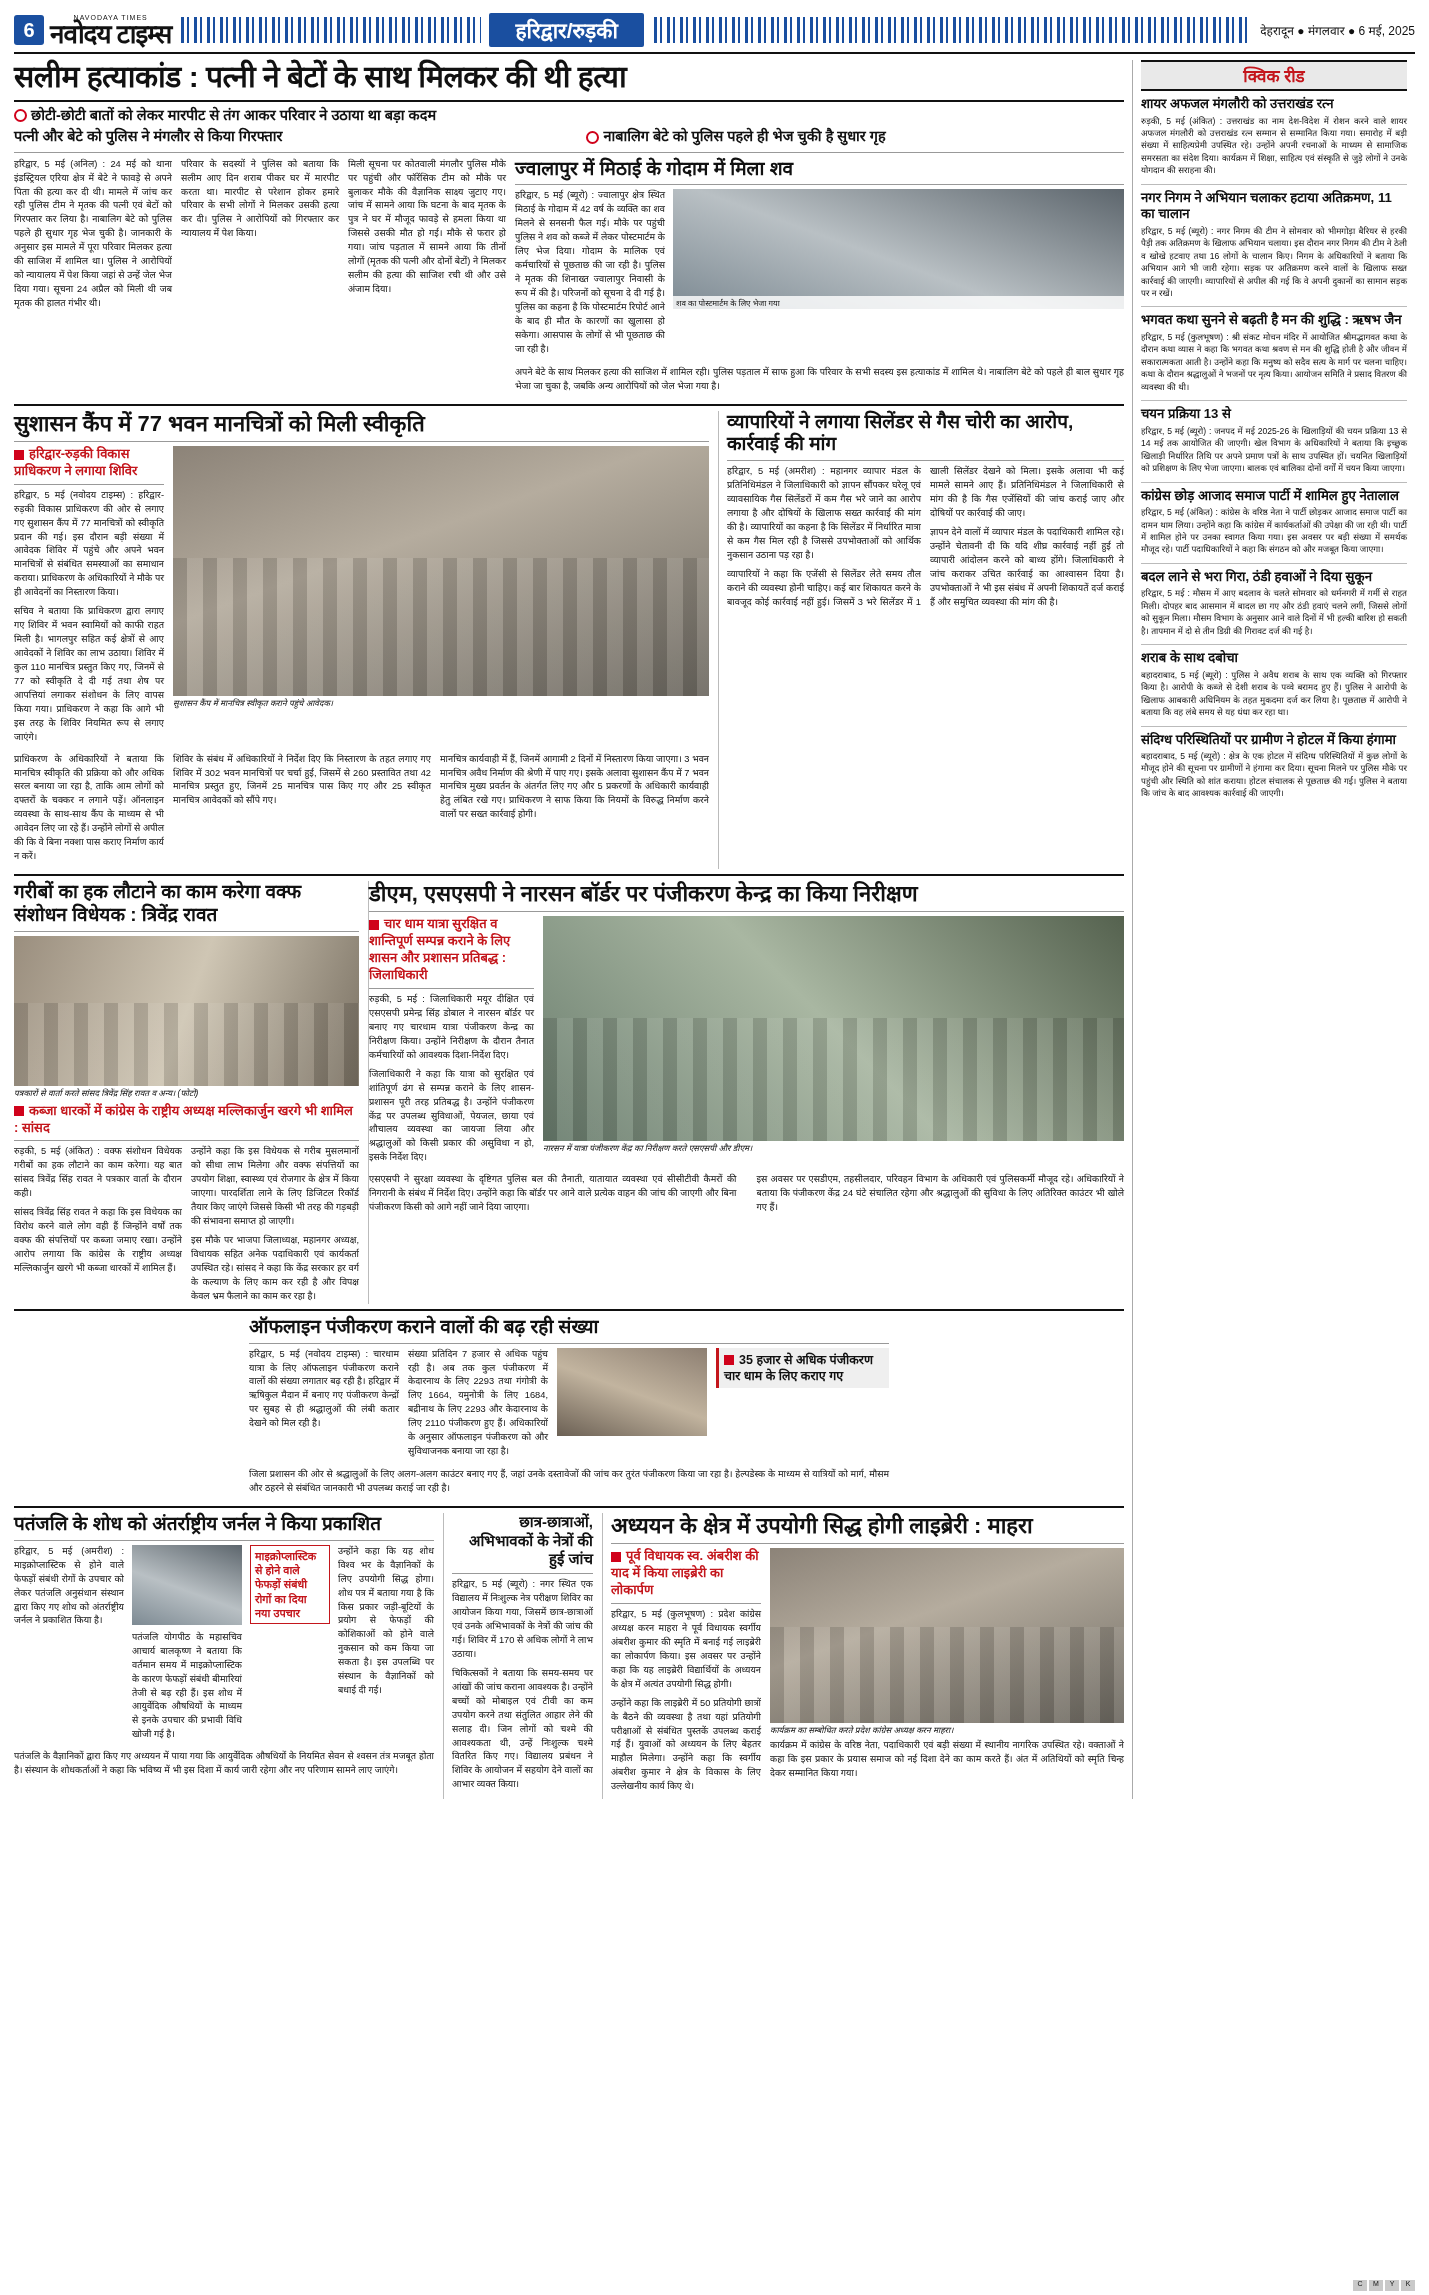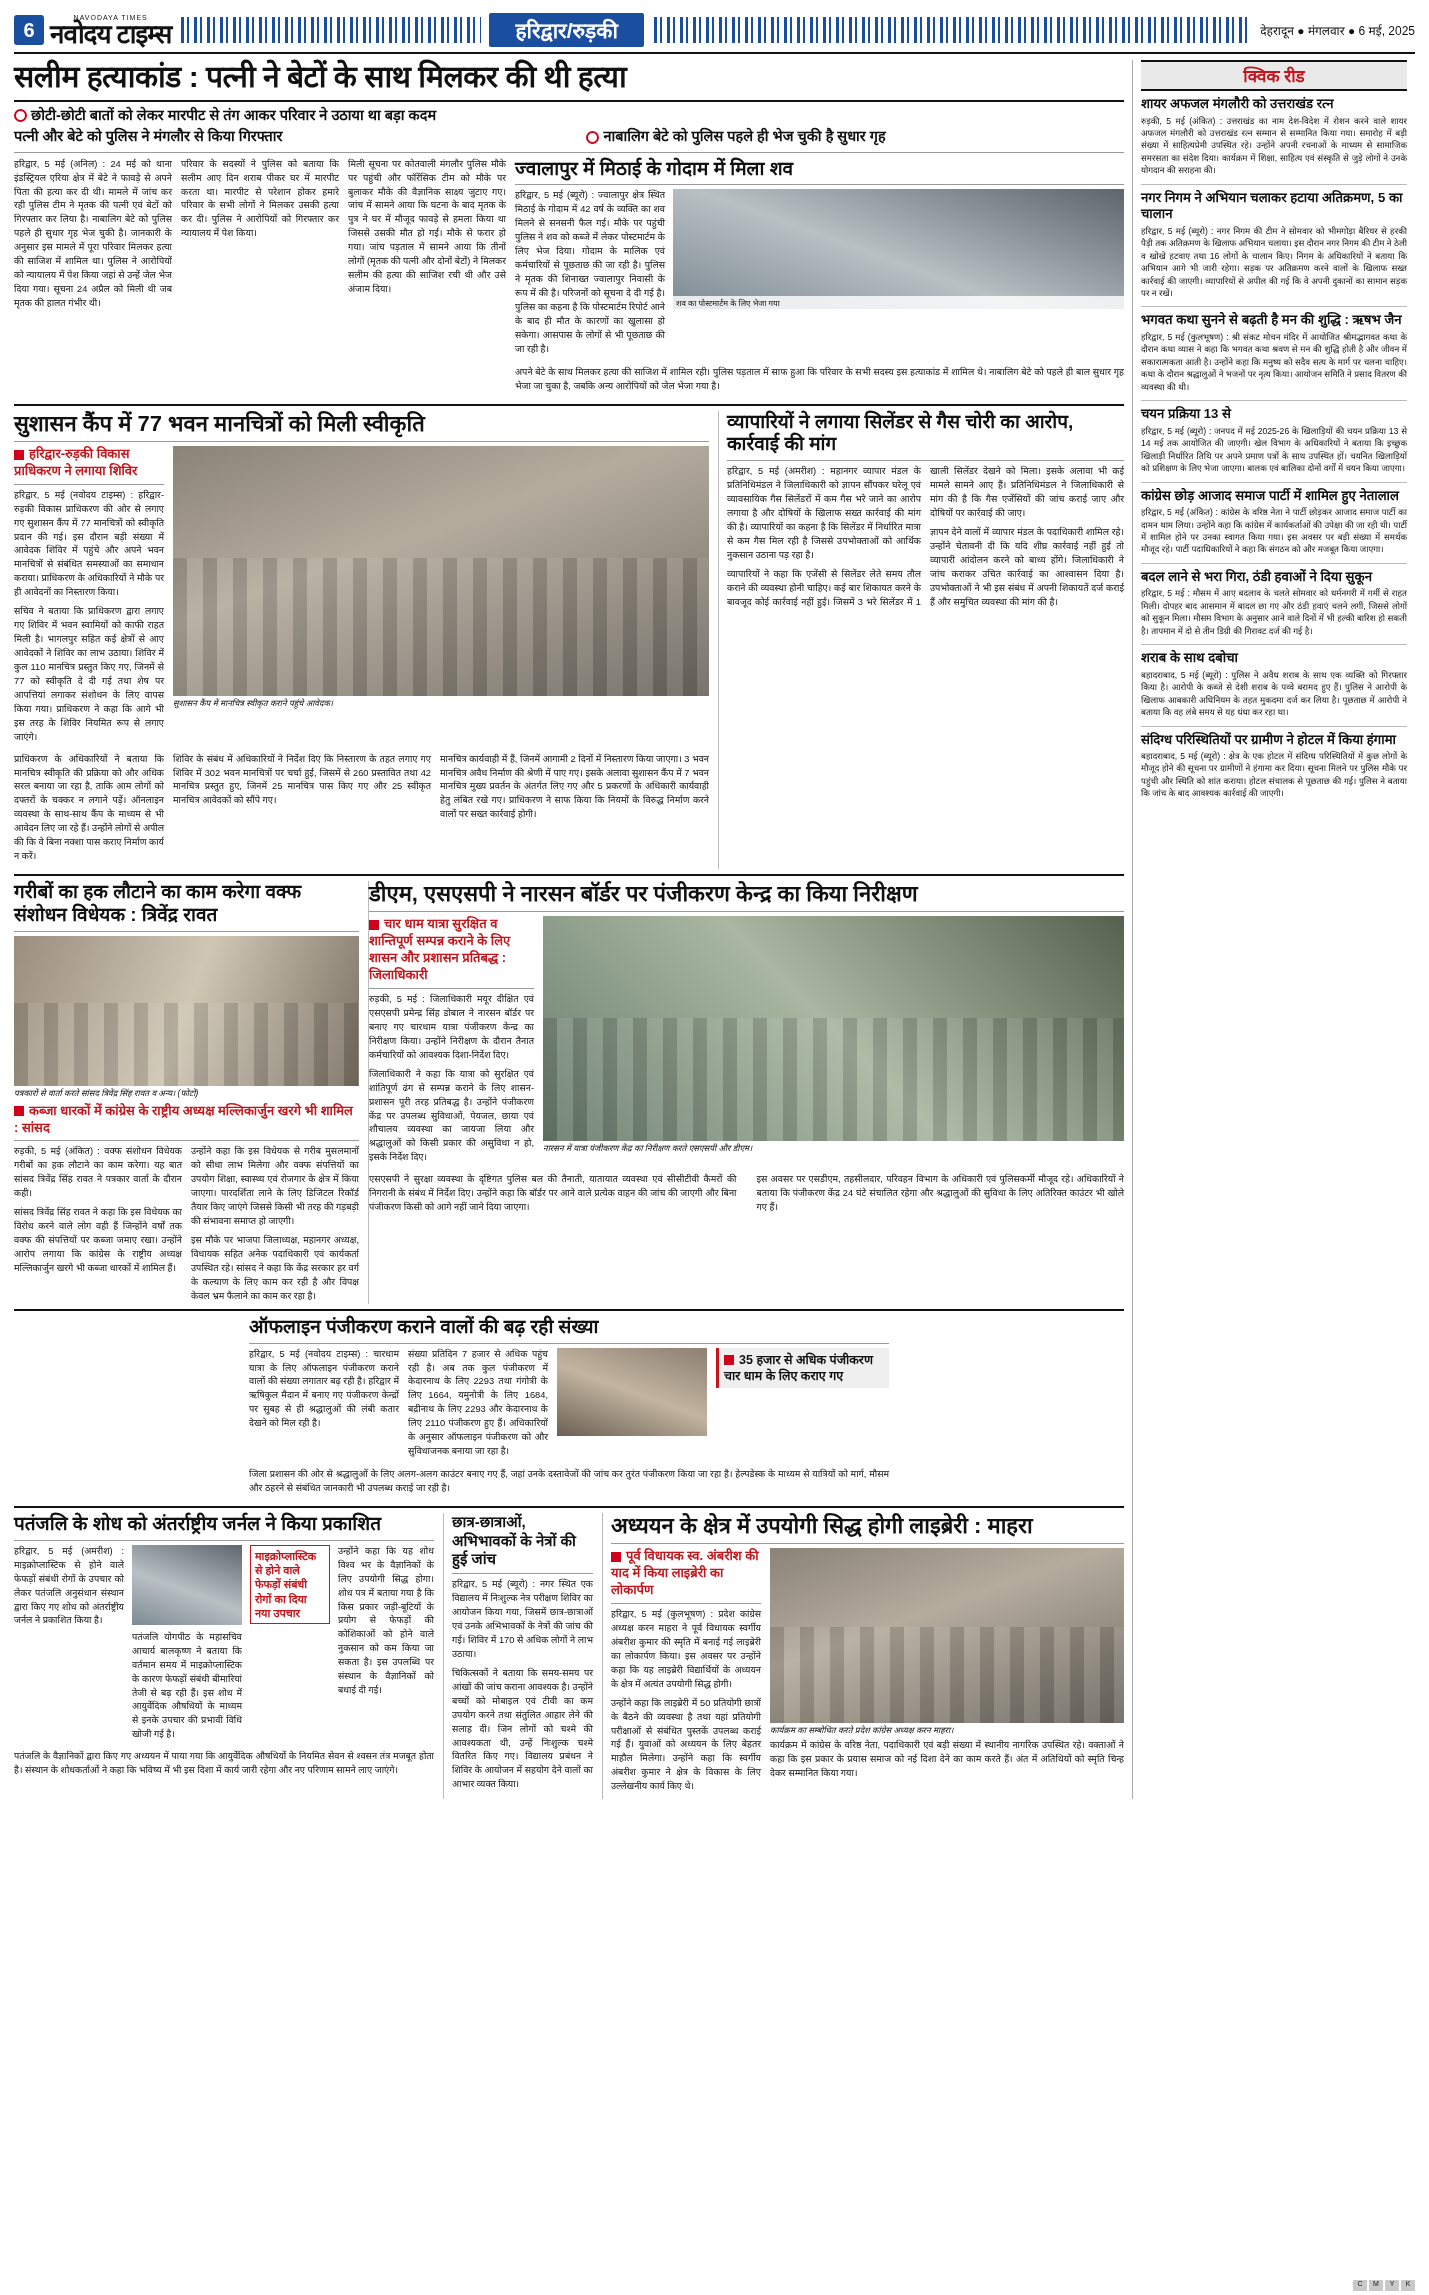--- a/index.html
+++ b/index.html
@@ -35,21 +35,21 @@
 
   
   .body-grid { display:flex; gap:8px; margin-top:6px; }
   .main-col { width:1110px; }
   .right-col { width:275px; border-left:1px solid #aaa; padding-left:8px; }
 
   
   .hl-xl { font-size:30px; font-weight:bold; line-height:1.15; letter-spacing:-0.5px; }
   .hl-lg { font-size:22px; font-weight:bold; line-height:1.2; }
   .hl-md { font-size:19px; font-weight:bold; line-height:1.2; }
-  .hl-sm { font-size:15px; font-weight:bold; line-height:1.25; }
+  .hl-sm { font-size:15px; font-weight:bold; line-height:1.25;text-align:right; }
   .subhl { font-size:14.5px; font-weight:bold; line-height:1.35; }
   .rule-thick { border-top:2px solid #111; margin:5px 0; }
   .rule-thin { border-top:1px solid #999; margin:4px 0; }
 
   .bullet-red::before{
     content:""; display:inline-block; width:9px; height:9px; border:2px solid #d0021b;
     border-radius:50%; margin-right:4px; vertical-align:middle;
   }
   .sq-red { display:inline-block; width:10px; height:10px; background:#d0021b; margin-right:5px; vertical-align:middle;}
 
@@ -369,21 +369,21 @@
     <div class="right-col">
       <div class="rail-head">क्विक रीड</div>
 
       <div class="rail-item">
         <div class="rail-title">शायर अफजल मंगलौरी को उत्तराखंड रत्न</div>
         <div class="rail-txt">रुड़की, 5 मई (अंकित) : उत्तराखंड का नाम देश-विदेश में रोशन करने वाले शायर अफजल मंगलौरी को उत्तराखंड रत्न सम्मान से सम्मानित किया गया। समारोह में बड़ी संख्या में साहित्यप्रेमी उपस्थित रहे। उन्होंने अपनी रचनाओं के माध्यम से सामाजिक समरसता का संदेश दिया। कार्यक्रम में शिक्षा, साहित्य एवं संस्कृति से जुड़े लोगों ने उनके योगदान की सराहना की।</div>
       </div>
       <div class="rail-sep"></div>
 
       <div class="rail-item">
-        <div class="rail-title">नगर निगम ने अभियान चलाकर हटाया अतिक्रमण, 5 का चालान</div>
+        <div class="rail-title">नगर निगम ने अभियान चलाकर हटाया अतिक्रमण, 11 का चालान</div>
         <div class="rail-txt">हरिद्वार, 5 मई (ब्यूरो) : नगर निगम की टीम ने सोमवार को भीमगोड़ा बैरियर से हरकी पैड़ी तक अतिक्रमण के खिलाफ अभियान चलाया। इस दौरान नगर निगम की टीम ने ठेली व खोखे हटवाए तथा 16 लोगों के चालान किए। निगम के अधिकारियों ने बताया कि अभियान आगे भी जारी रहेगा। सड़क पर अतिक्रमण करने वालों के खिलाफ सख्त कार्रवाई की जाएगी। व्यापारियों से अपील की गई कि वे अपनी दुकानों का सामान सड़क पर न रखें।</div>
       </div>
       <div class="rail-sep"></div>
 
       <div class="rail-item">
         <div class="rail-title">भगवत कथा सुनने से बढ़ती है मन की शुद्धि : ऋषभ जैन</div>
         <div class="rail-txt">हरिद्वार, 5 मई (कुलभूषण) : श्री संकट मोचन मंदिर में आयोजित श्रीमद्भागवत कथा के दौरान कथा व्यास ने कहा कि भगवत कथा श्रवण से मन की शुद्धि होती है और जीवन में सकारात्मकता आती है। उन्होंने कहा कि मनुष्य को सदैव सत्य के मार्ग पर चलना चाहिए। कथा के दौरान श्रद्धालुओं ने भजनों पर नृत्य किया। आयोजन समिति ने प्रसाद वितरण की व्यवस्था की थी।</div>
       </div>
       <div class="rail-sep"></div>
 

